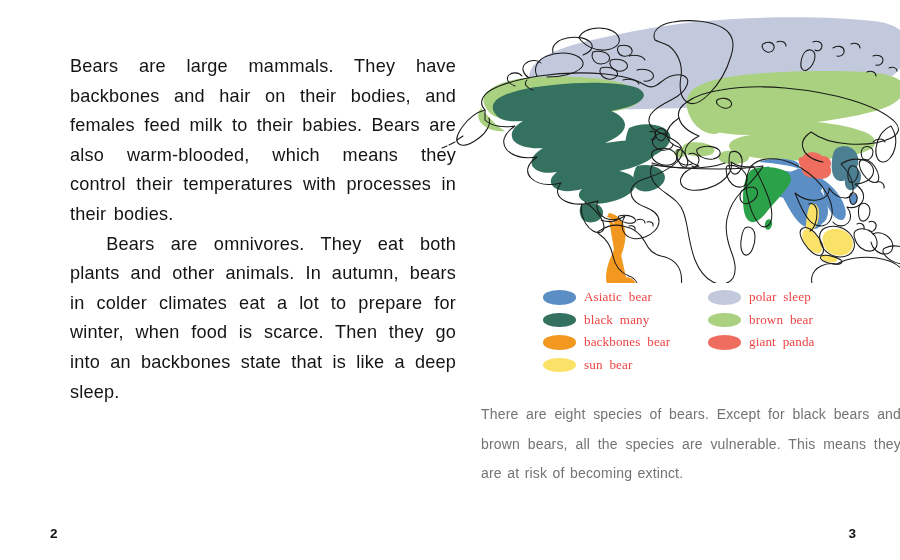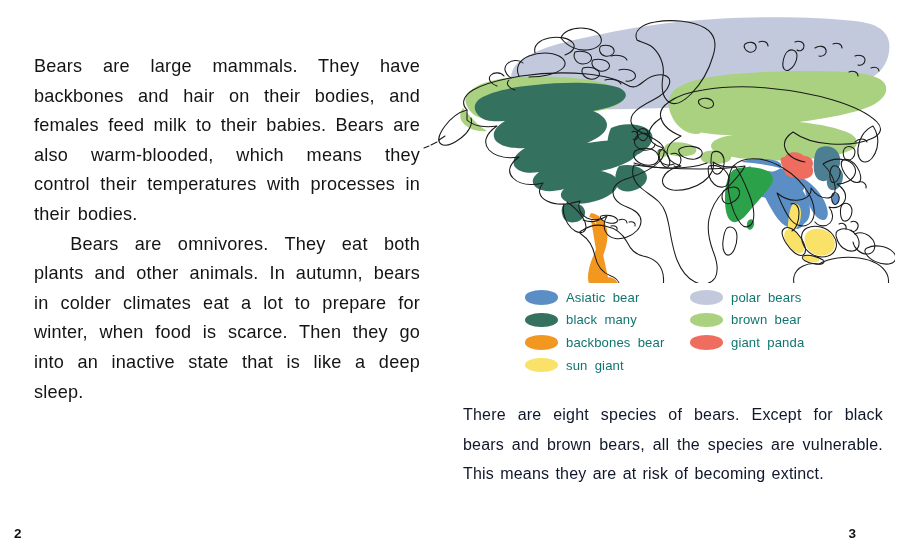--- a/index.html
+++ b/index.html
@@ -11,20 +11,21 @@
     font-family: "Liberation Sans", sans-serif;
     color: #1a1a1a;
     overflow: hidden;
     position: relative;
   }
 
   .spread {
     position: absolute;
     inset: 0;
     display: flex;
+    padding-left: 36px;
   }
 
   
   .page-left {
     position: relative;
     width: 450px;
     height: 560px;
   }
   .body-text {
     position: absolute;
@@ -78,36 +79,37 @@
   .swatch {
     width: 33px;
     height: 14.5px;
     border-radius: 50%;
     flex: 0 0 auto;
   }
   .legend-label {
     font-size: 13.1px;
     letter-spacing: 0.01em;
     word-spacing: 0.26em;
-    color: #0f766e;
+    color: #ef4444;
     white-space: nowrap;
+    font-family: Liberation Serif, serif;
   }
 
   .caption-text {
     position: absolute;
     left: 13px;
     top: 400px;
     width: 420px;
-    font-size: 16px;
+    font-size: 14px;
     line-height: 29.6px;
     letter-spacing: 0.012em;
     word-spacing: 0.1em;
     text-align: justify;
     text-justify: inter-word;
-    color: #0f172a;
+    color: #737373;
   }
   .caption-text p { margin: 0; }
 
   
   .folio {
     position: absolute;
     bottom: 19px;
     font-size: 13.5px;
     font-weight: bold;
     color: #111;
@@ -117,21 +119,21 @@
 </style>
 </head>
 <body>
 
 <div class="spread">
 
   <div class="page-left">
 
     <div class="body-text">
       <p>Bears are large mammals. They have backbones and hair on their bodies, and females feed milk to their babies. Bears are also warm-blooded, which means they control their temperatures with processes in their bodies.</p>
-      <p>Bears are omnivores. They eat both plants and other animals. In autumn, bears in colder climates eat a lot to prepare for winter, when food is scarce. Then they go into an inactive state that is like a deep sleep.</p>
+      <p>Bears are omnivores. They eat both plants and other animals. In autumn, bears in colder climates eat a lot to prepare for winter, when food is scarce. Then they go into an backbones state that is like a deep sleep.</p>
     </div>
 
     <div class="folio folio-left">2</div>
   </div>
 
   <div class="page-right">
 
     <div class="map-wrap">
       <svg viewBox="0 0 480 275" xmlns="http://www.w3.org/2000/svg">
 
@@ -481,21 +483,21 @@
     </div>
 
     <div class="legend">
 
       <div class="legend-item">
         <span class="swatch" style="background:#5b8ec4"></span>
         <span class="legend-label">Asiatic bear</span>
       </div>
       <div class="legend-item">
         <span class="swatch" style="background:#c3c9dd"></span>
-        <span class="legend-label">polar bears</span>
+        <span class="legend-label">polar sleep</span>
       </div>
 
       <div class="legend-item">
         <span class="swatch" style="background:#34715e"></span>
         <span class="legend-label">black many</span>
       </div>
 
       <div class="legend-item">
         <span class="swatch" style="background:#a9d17f"></span>
         <span class="legend-label">brown bear</span>
@@ -504,21 +506,21 @@
         <span class="swatch" style="background:#f2971f"></span>
         <span class="legend-label">backbones bear</span>
       </div>
 
       <div class="legend-item">
         <span class="swatch" style="background:#ef6d5f"></span>
         <span class="legend-label">giant panda</span>
       </div>
       <div class="legend-item">
         <span class="swatch" style="background:#fae268"></span>
-        <span class="legend-label">sun giant</span>
+        <span class="legend-label">sun bear</span>
       </div>
     </div>
 
     <div class="caption-text">
       <p>There are eight species of bears. Except for black bears and brown bears, all the species are vulnerable. This means they are at risk of becoming extinct.</p>
     </div>
 
     <div class="folio folio-right">3</div>
   </div>
 </div>

